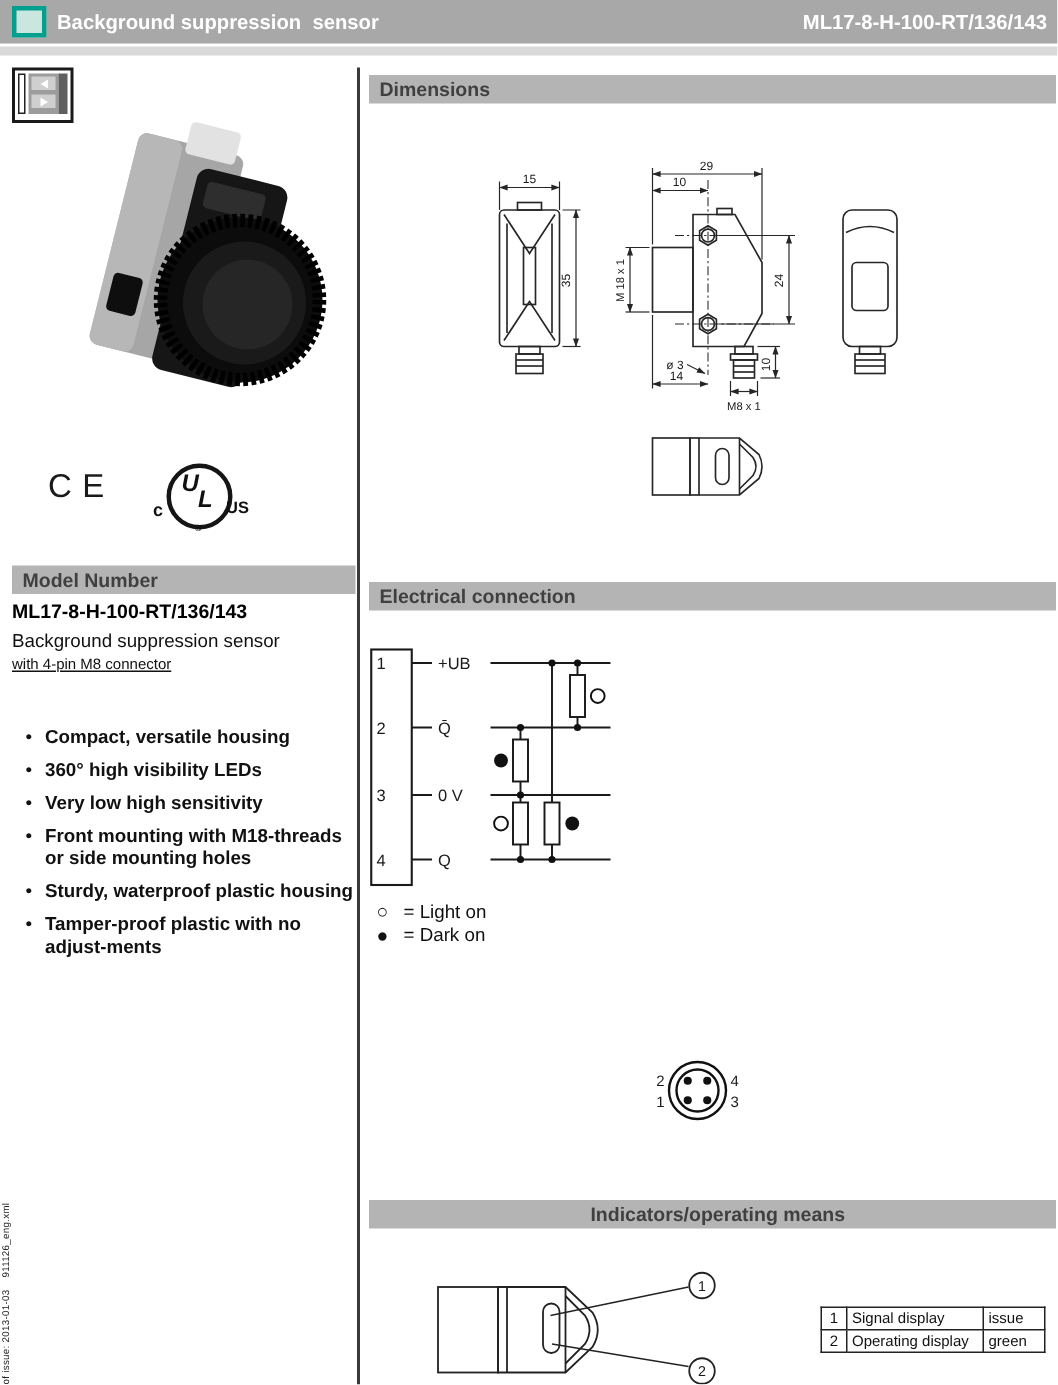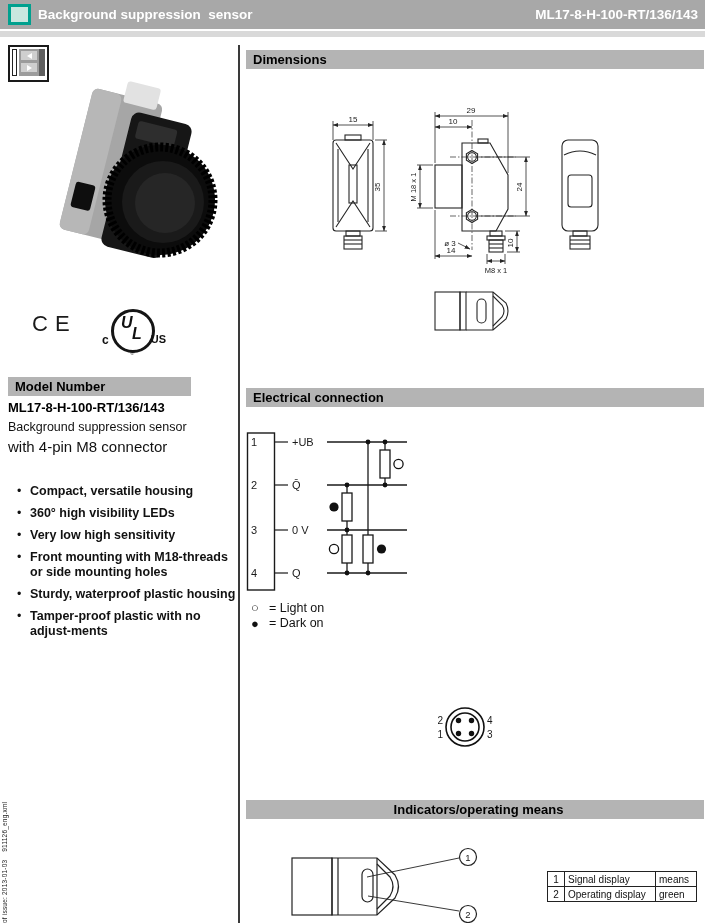--- a/index.html
+++ b/index.html
@@ -8,21 +8,21 @@
   .abs { position:absolute; }
 
   
   .header { position:absolute; left:0; top:0; width:705px; height:29px; background:#a8a8a8; }
   .brand-sq { position:absolute; left:8px; top:4px; width:23px; height:21px; background:#c9e7df; border:3px solid #00a08e; box-sizing:border-box; }
   .header-title { position:absolute; left:38px; top:0; height:29px; line-height:29px; color:#fff; font-weight:bold; font-size:13.5px; white-space:pre; }
   .header-part { position:absolute; right:7px; top:0; height:29px; line-height:29px; color:#fff; font-weight:bold; font-size:13.5px; }
   .substrip { position:absolute; left:0; top:31px; width:705px; height:6px; background:#d9d9d9; }
   .divider { position:absolute; left:238px; top:45px; width:1.5px; height:878px; background:#3a3a3a; }
 
-  .secbar { position:absolute; height:19px; background:#b4b4b4; color:#000000; font-weight:bold; font-size:13px; line-height:19px; padding-left:7px; box-sizing:border-box; }
+  .secbar { position:absolute; height:19px; background:#b4b4b4; color:#404040; font-weight:bold; font-size:13px; line-height:19px; padding-left:7px; box-sizing:border-box; }
 
   
   .pictogram { position:absolute; left:8px; top:45px; width:41px; height:37px; border:2px solid #1a1a1a; background:#fff; box-sizing:border-box; }
   .pg-bar-left { position:absolute; left:2px; top:2px; width:5px; height:27px; border:1px solid #222; background:#fff; box-sizing:border-box; }
   .pg-mid { position:absolute; left:9px; top:2px; width:20px; height:27px; background:#9c9c9c; }
   .pg-right { position:absolute; left:29px; top:2px; width:6px; height:27px; background:#5f5f5f; }
   .pg-item { position:absolute; left:11px; width:16px; height:9px; background:#cfcfcf; display:flex; align-items:center; justify-content:center; }
   .tri-l { width:0; height:0; border-top:3px solid transparent; border-bottom:3px solid transparent; border-right:5px solid #fff; }
   .tri-r { width:0; height:0; border-top:3px solid transparent; border-bottom:3px solid transparent; border-left:5px solid #fff; }
 
@@ -32,21 +32,21 @@
   .ul-circle { position:absolute; left:7px; top:0; width:44px; height:44px; border:3px solid #151515; border-radius:50%; box-sizing:border-box; }
   .ul-u { position:absolute; left:17px; top:5px; font-style:italic; font-weight:bold; font-size:16px; }
   .ul-l { position:absolute; left:28px; top:16px; font-style:italic; font-weight:bold; font-size:16px; }
   .ul-c { position:absolute; left:-2px; top:24px; font-weight:bold; font-size:12px; }
   .ul-us { position:absolute; right:-2px; top:24px; font-weight:bold; font-size:11px; }
   .ul-r { position:absolute; left:26px; top:41px; font-size:6px; }
 
   
   .model-number { position:absolute; left:8px; top:400px; font-weight:bold; font-size:13px; color:#000; }
   .model-desc { position:absolute; left:8px; top:420px; font-size:12.5px; color:#111; }
-  .model-sub { position:absolute; left:8px; top:438px; font-size:15px; color:#111; }
+  .model-sub { position:absolute; left:8px; top:438px; font-size:10px; color:#111;text-decoration:underline; }
   .features-list { position:absolute; left:8px; top:484px; width:233px; }
   .feature { display:flex; margin-bottom:7px; font-size:12.5px; line-height:15px; color:#111; }
   .feature .bullet { width:22px; padding-left:9px; box-sizing:border-box; flex:none; }
   .feature .ftext { width:209px;font-weight:bold; }
 
   
   .legend { position:absolute; left:251px; top:600px; }
   .legend-row { display:flex; align-items:center; height:15.5px; font-size:12.5px; color:#111; }
   .legend-sym { width:18px; font-size:13px; }
 
@@ -106,21 +106,21 @@
   <div class="ce-mark">CE</div>
   <div class="ul-mark">
     <div class="ul-circle"></div>
     <span class="ul-u">U</span>
     <span class="ul-l">L</span>
     <span class="ul-c">c</span>
     <span class="ul-us">US</span>
     <span class="ul-r">®</span>
   </div>
 
-  <div class="secbar" style="left:8px; top:377px; width:183px;">Model Number</div>
+  <div class="secbar" style="left:8px; top:377px; width:229px;">Model Number</div>
   <div class="model-number">ML17-8-H-100-RT/136/143</div>
   <div class="model-desc">Background suppression sensor</div>
   <div class="model-sub">with 4-pin M8 connector</div>
 
   <div class="features-list">
 
       <div class="feature">
         <span class="bullet">•</span>
         <span class="ftext">Compact, versatile housing</span>
       </div>
@@ -352,21 +352,21 @@
     <text x="186" y="22.5" text-anchor="middle" font-size="9.5">1</text>
     <text x="186" y="79.5" text-anchor="middle" font-size="9.5">2</text>
   </svg>
 
   <table class="ind-table">
     <tbody>
 
         <tr>
           <td class="c-num">1</td>
           <td class="c-name">Signal display</td>
-          <td class="c-val">means</td>
+          <td class="c-val">issue</td>
         </tr>
 
         <tr>
           <td class="c-num">2</td>
           <td class="c-name">Operating display</td>
           <td class="c-val">green</td>
         </tr>
       </tbody>
   </table>
 

